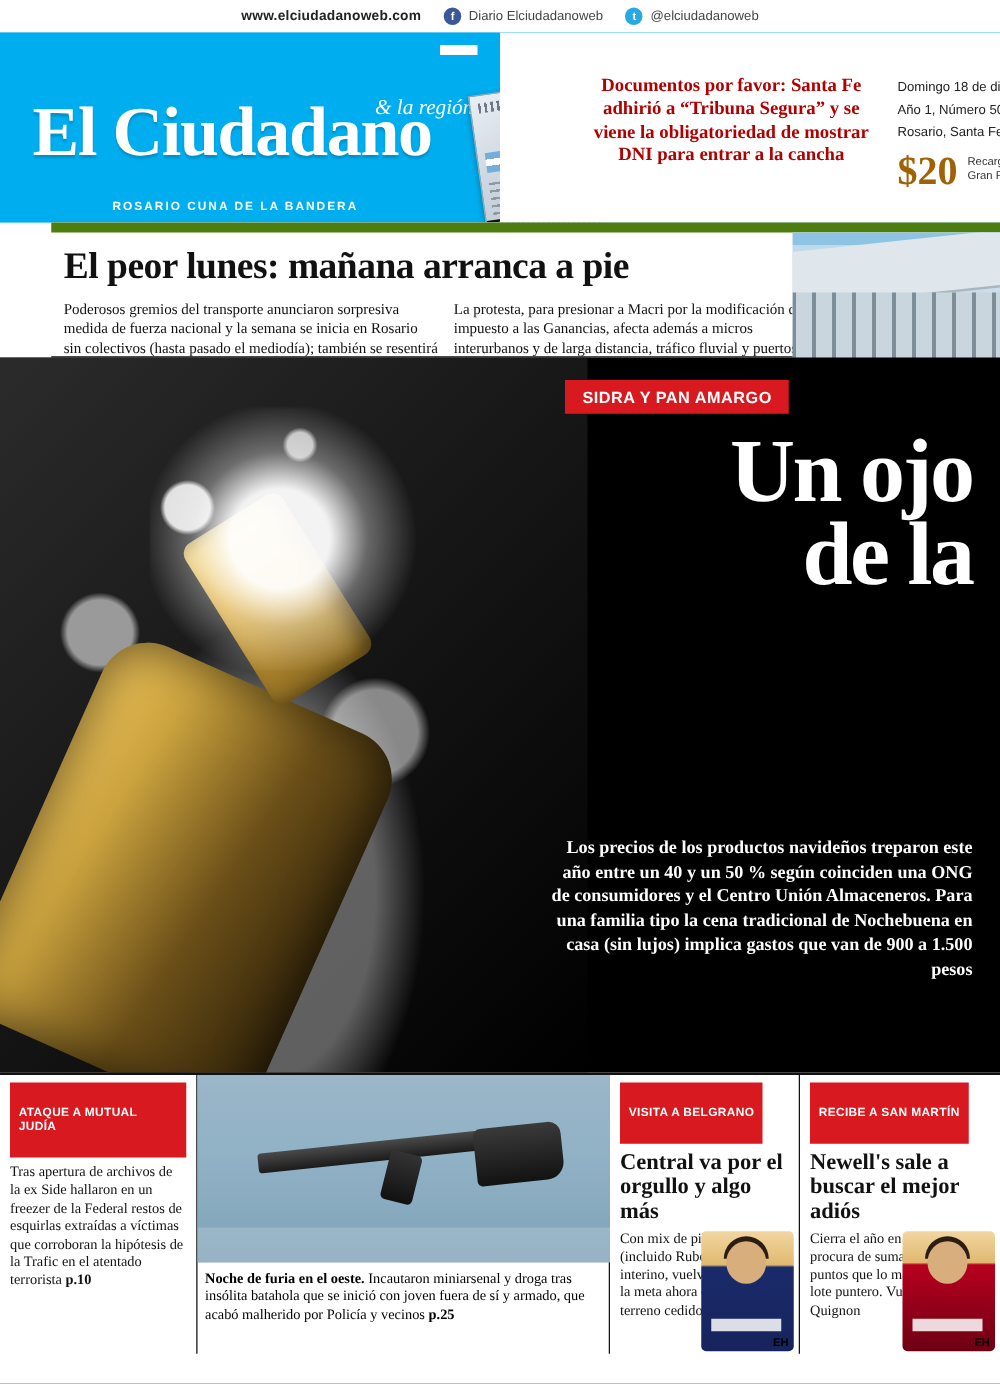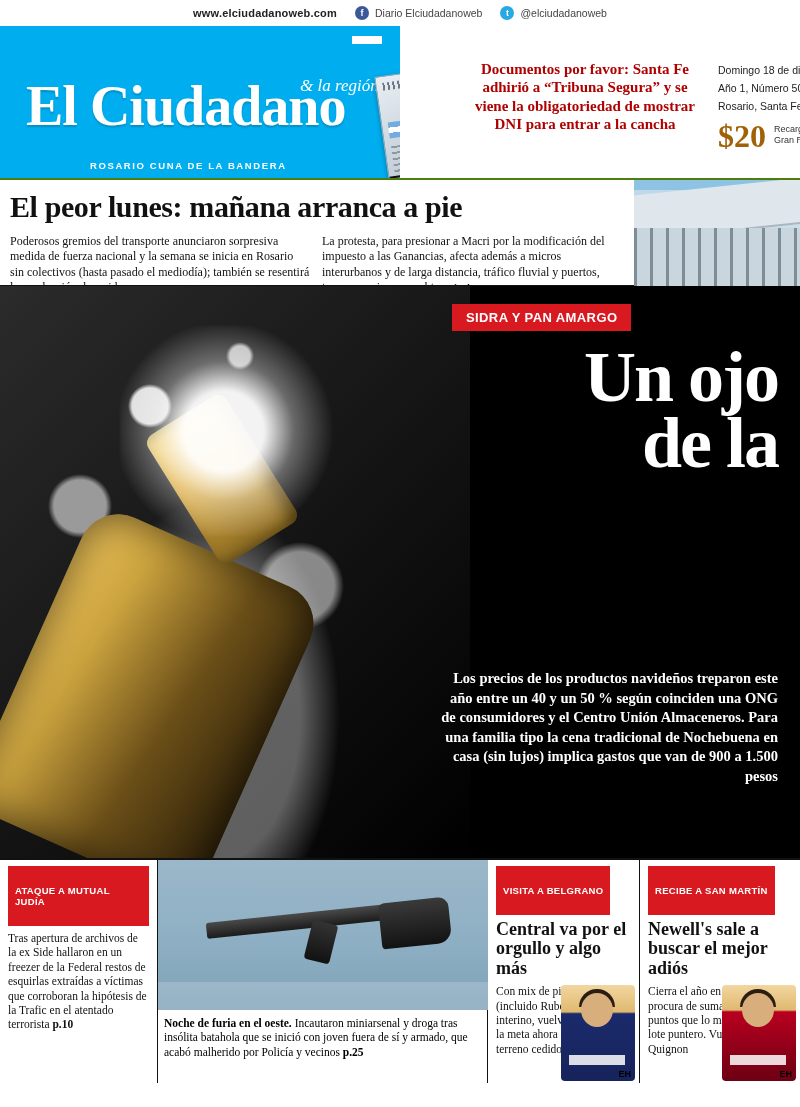--- a/index.html
+++ b/index.html
@@ -99,22 +99,23 @@
     position:absolute; left:318px; top:36px; width:200px;
     font-family:"Liberation Sans", sans-serif; font-size:10.5px;
     color:#222; line-height:1.7; text-align:left;
   }
   .price-row { position:absolute; left:318px; top:92px; display:flex; align-items:flex-start; gap:8px;}
   .price { font-family:"Liberation Serif", serif; font-weight:bold; font-size:32px; color:#a16207; }
   .price-note { font-family:"Liberation Sans", sans-serif; font-size:9px; color:#333; line-height:1.25; width:120px; padding-top:6px;}
 
   
   .leadband {
-    position:relative; height:108px; border-top:2px solid #4d7c0f; border-bottom:1px solid #111;
+    position:relative; height:108px; border-top:8px solid #4d7c0f; border-bottom:1px solid #111;
     background:#fff;
+    margin-left:41px;
   }
   .lead-title {
     position:absolute; left:10px; top:10px; width:600px;
     font-family:"Liberation Serif", serif; font-weight:bold; font-size:30px; color:#111;
     letter-spacing:-.4px;
   }
   .lead-col1 {
     position:absolute; left:10px; top:54px; width:300px;
     font-size:12px; line-height:1.28; color:#111;
   }

